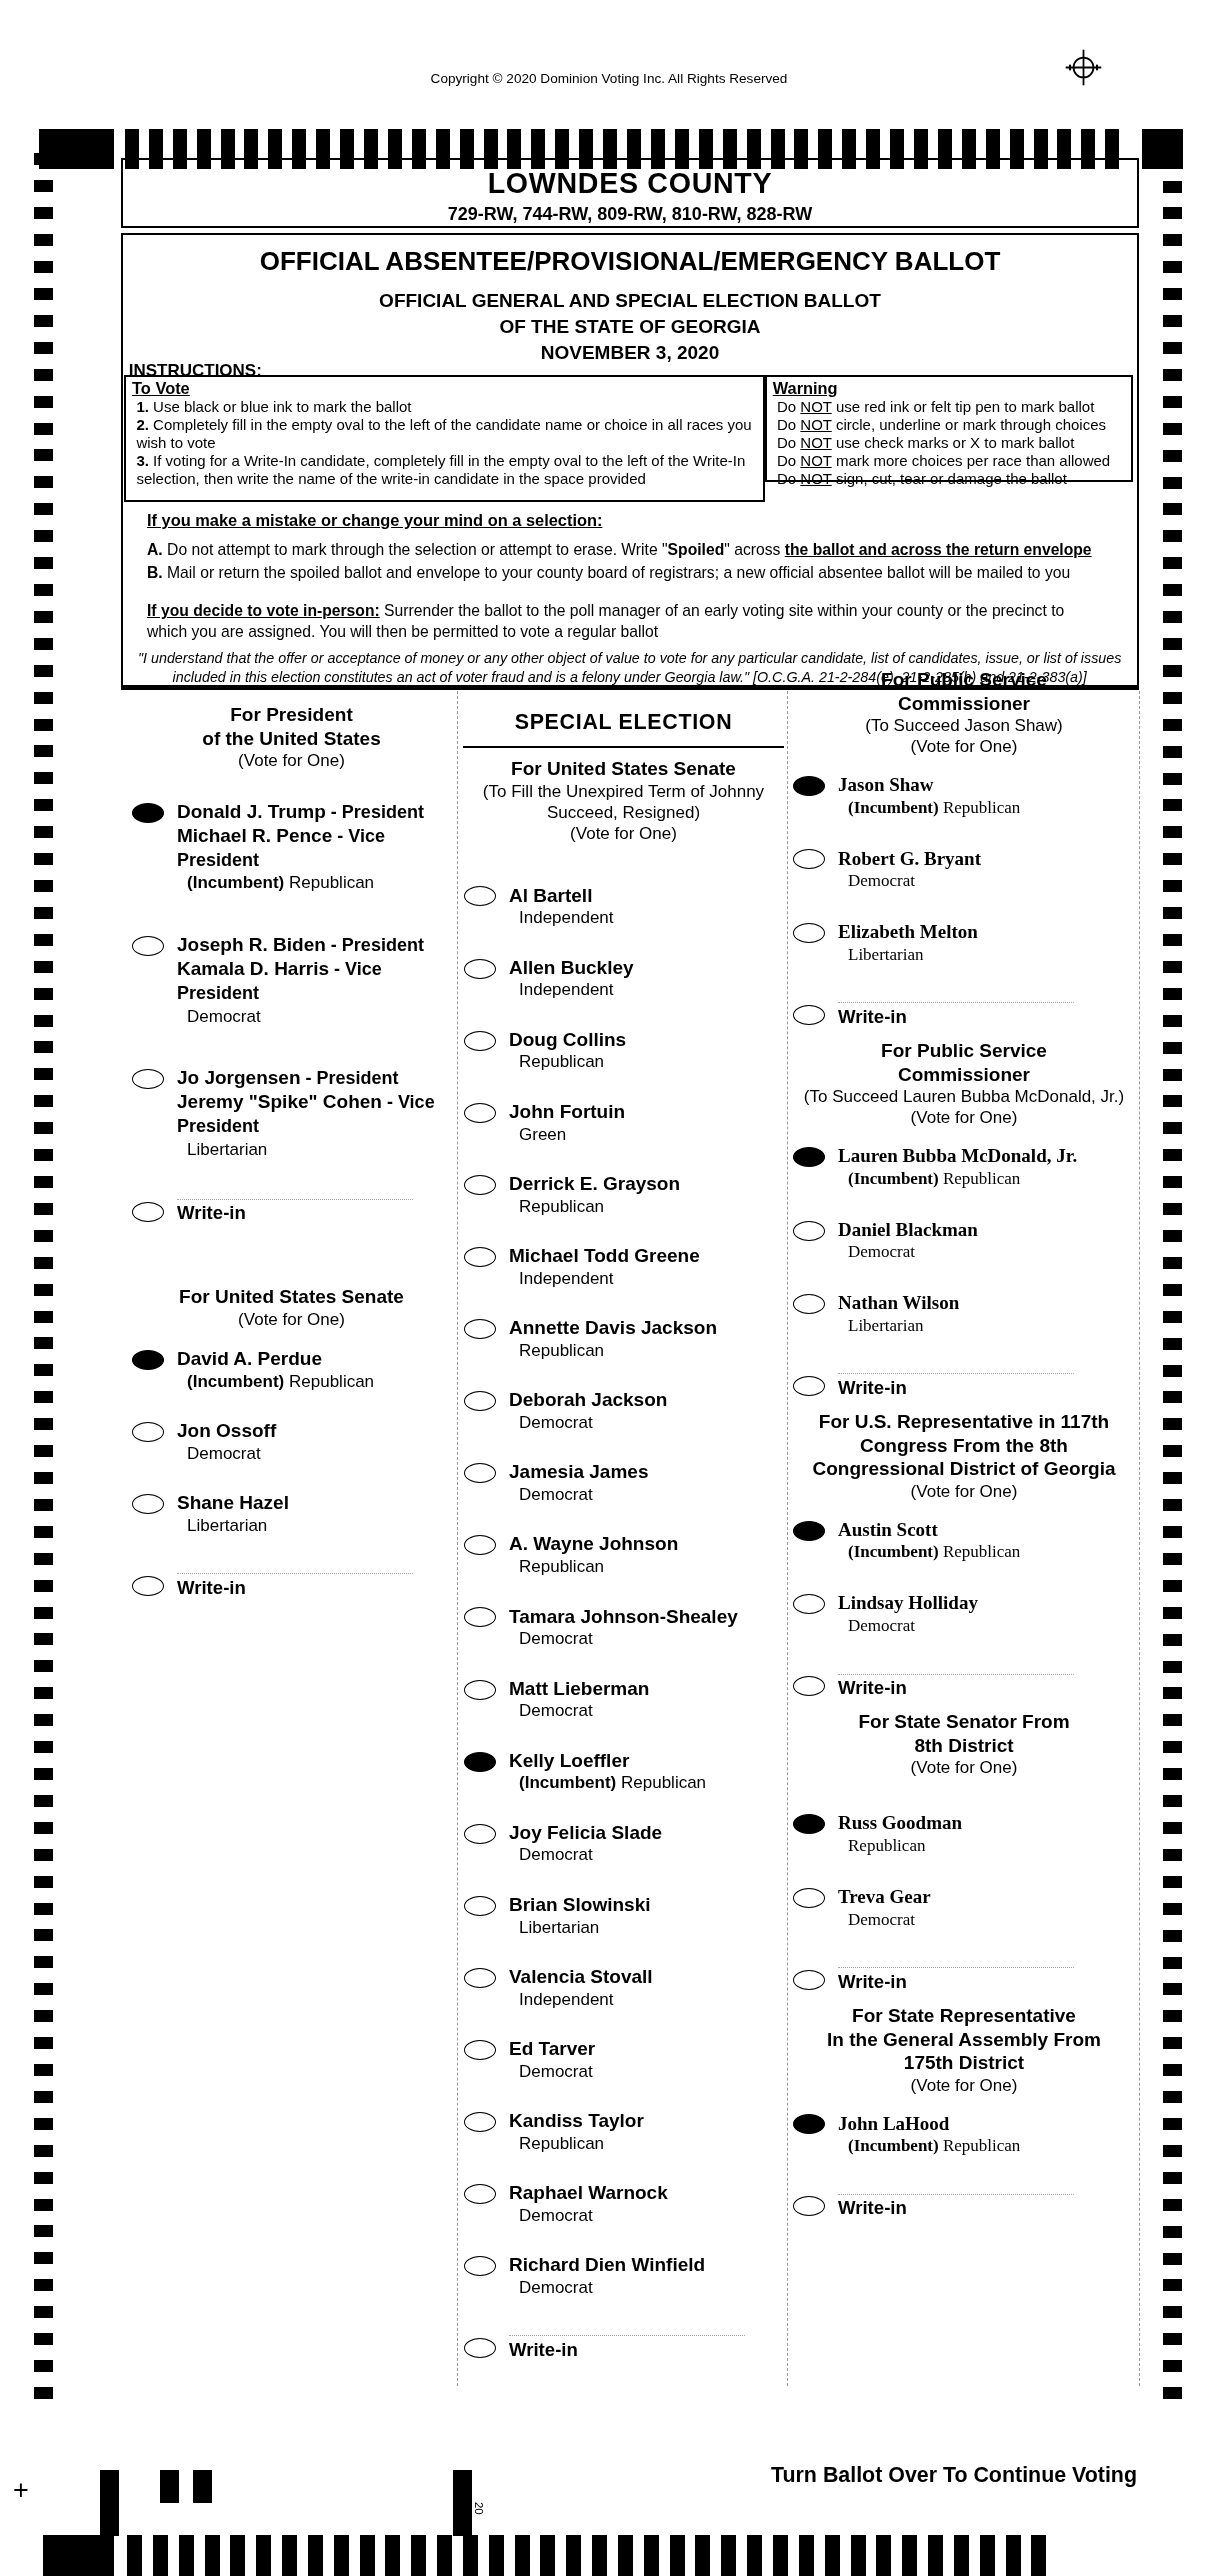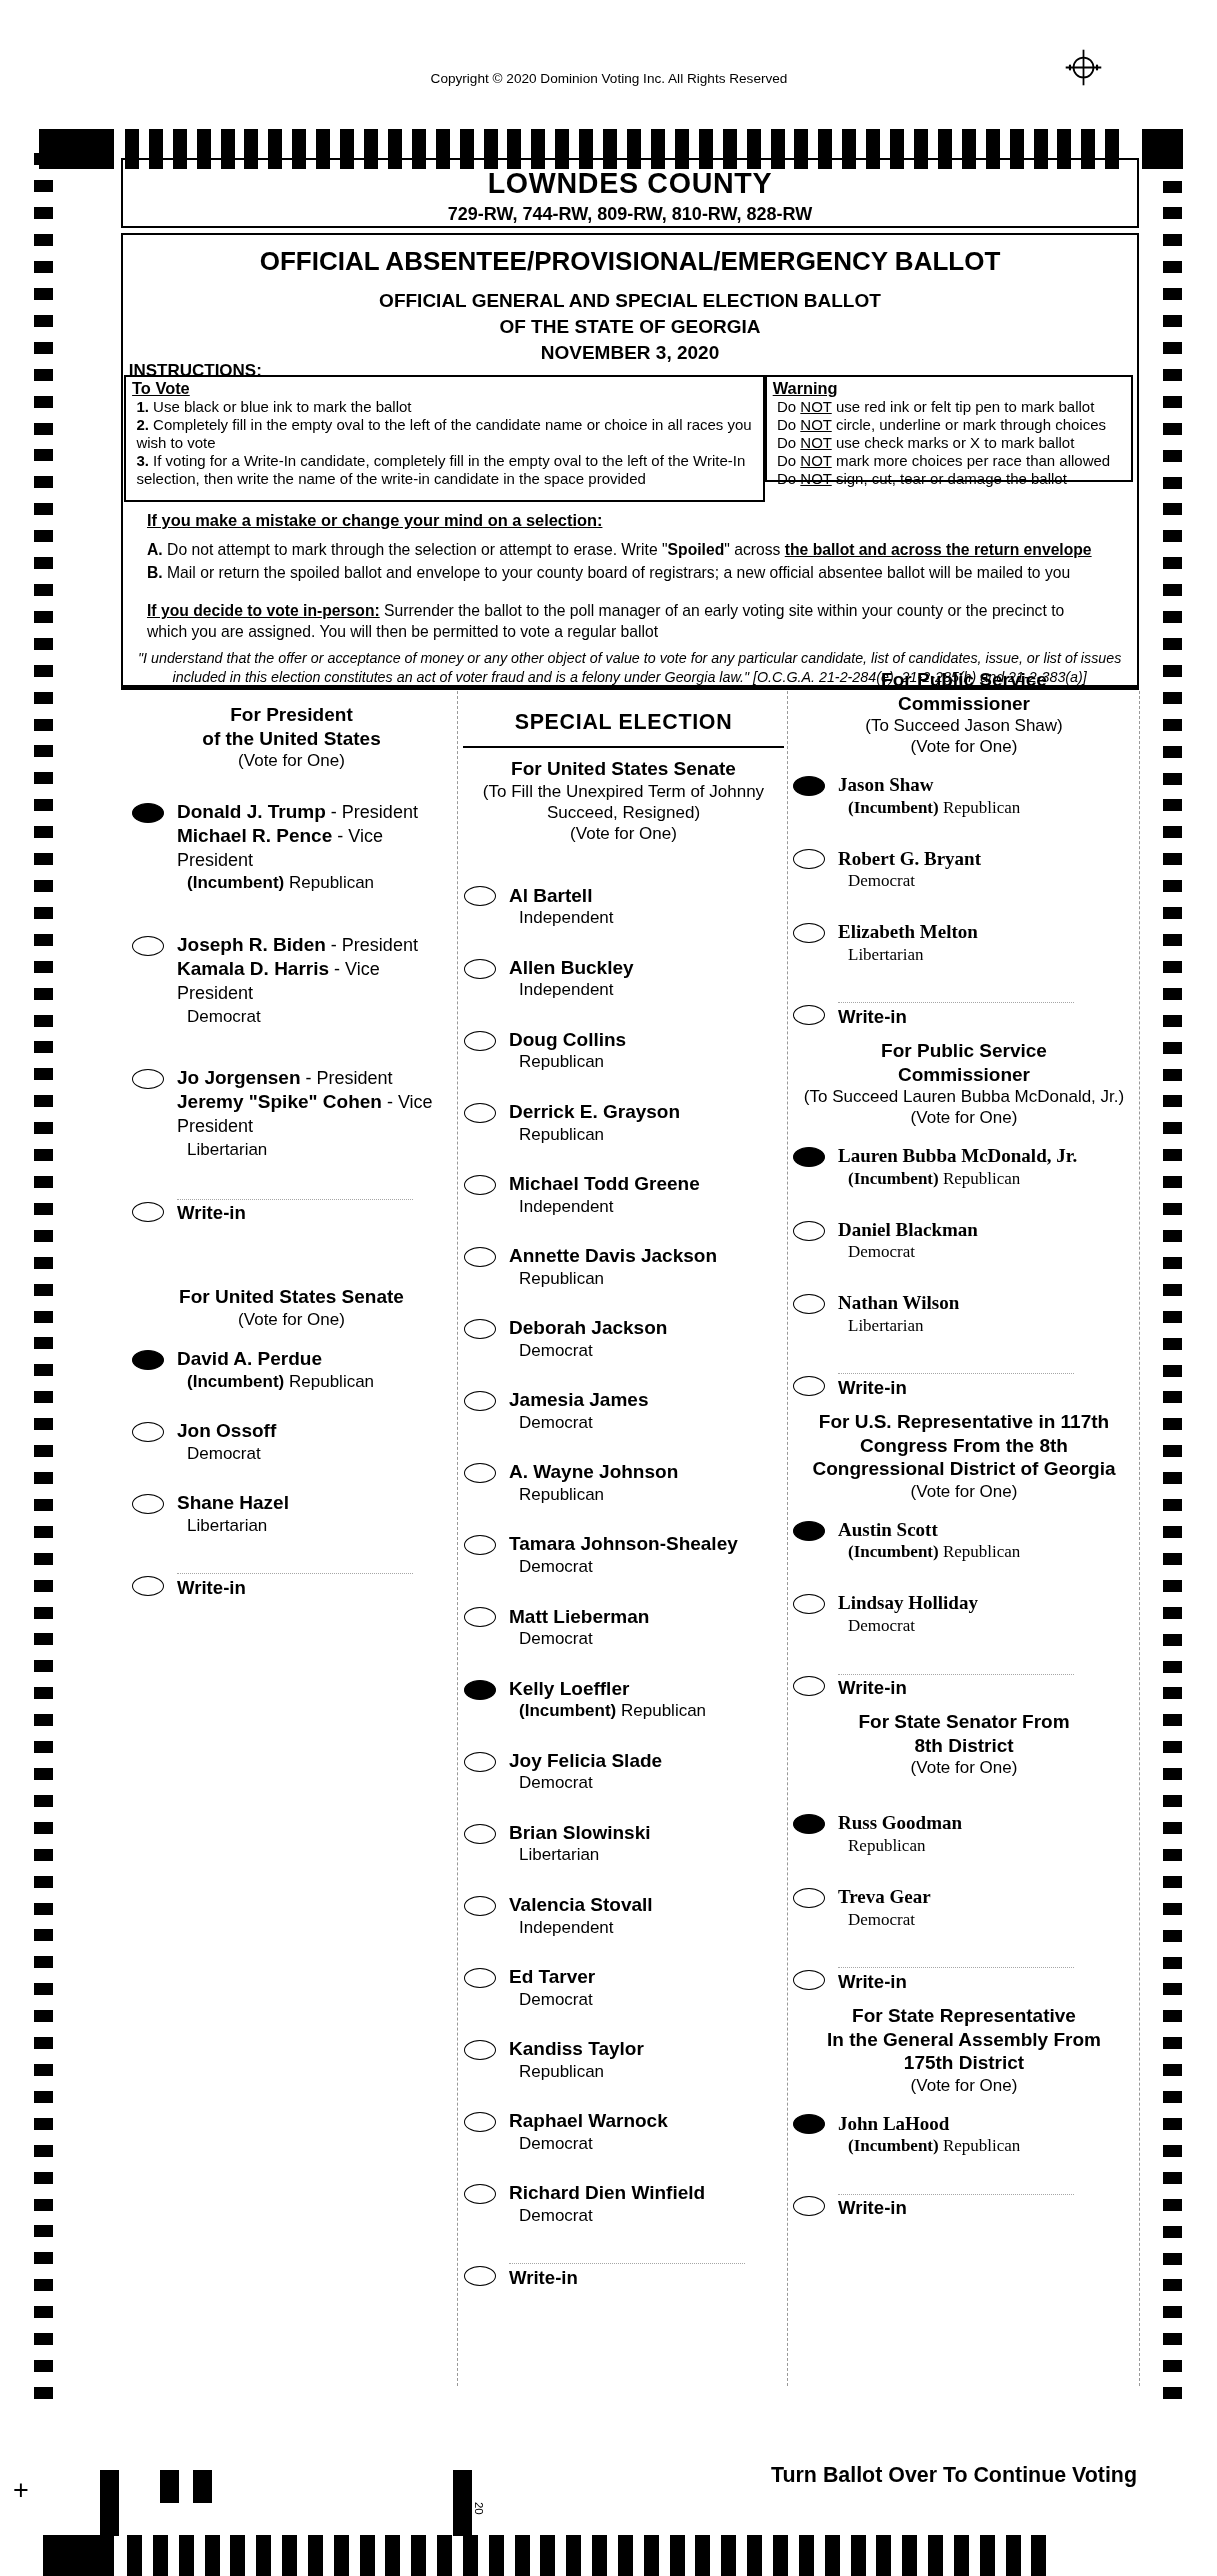--- a/index.html
+++ b/index.html
@@ -40,21 +40,21 @@
   .race-title{font-size:19px;font-weight:bold;line-height:23.6px;}
   .race-sub{font-size:17px;line-height:21px;}
   .race-vote{font-size:17px;line-height:21px;}
   .cand{position:relative;padding-left:46px;min-height:44px;margin-bottom:27px;}
   .cand.h3{min-height:69px;margin-bottom:39px;}
   .col3 .cand{margin-bottom:28.6px;font-family:Liberation Serif, serif;}
   .oval{position:absolute;left:1.4px;top:2.9px;width:30px;height:18px;border:1.4px solid #000;border-radius:50%;background:#fff;}
   .oval.filled{background:#000;}
   .cline{font-size:19px;line-height:23px;}
   .cname{font-weight:bold;}
-  .crole{font-size:18px;font-weight:normal;}
+  .crole{font-size:18px;font-weight:bold;}
   .cparty{font-size:17px;line-height:21.4px;margin-left:10px;margin-top:0.7px;}
   .writein{position:relative;padding-left:46px;margin-bottom:20px;}
   .col1 .writein{margin-bottom:61px;}
   .col3 .writein{margin-bottom:11.4px;}
   .wline{border-top:1.4px dotted rgba(0,0,0,.35);width:236px;margin-top:37px;}
   .wlabel{font-size:18.6px;font-weight:bold;line-height:23px;margin-top:1.4px;display:inline-block;}
   
   .plus{position:absolute;left:13px;top:2475px;font-size:27px;}
   .corner-num{position:absolute;left:473px;top:2502px;font-size:11.4px;writing-mode:vertical-rl;}
   .turnover{position:absolute;right:81px;top:2463px;font-size:21.4px;font-weight:bold;}
@@ -187,20 +187,25 @@
         </div>
         <div class="cand">
           <span class="oval"></span>
           <div class="cline"><span class="cname">Allen Buckley</span></div>
           <div class="cparty"><span>Independent</span></div>
         </div>
         <div class="cand">
           <span class="oval"></span>
           <div class="cline"><span class="cname">Doug Collins</span></div>
           <div class="cparty"><span>Republican</span></div>
+        </div>
+        <div class="cand">
+          <span class="oval"></span>
+          <div class="cline"><span class="cname">John Fortuin</span></div>
+          <div class="cparty"><span>Green</span></div>
         </div>
         <div class="cand">
           <span class="oval"></span>
           <div class="cline"><span class="cname">Derrick E. Grayson</span></div>
           <div class="cparty"><span>Republican</span></div>
         </div>
         <div class="cand">
           <span class="oval"></span>
           <div class="cline"><span class="cname">Michael Todd Greene</span></div>
           <div class="cparty"><span>Independent</span></div>

